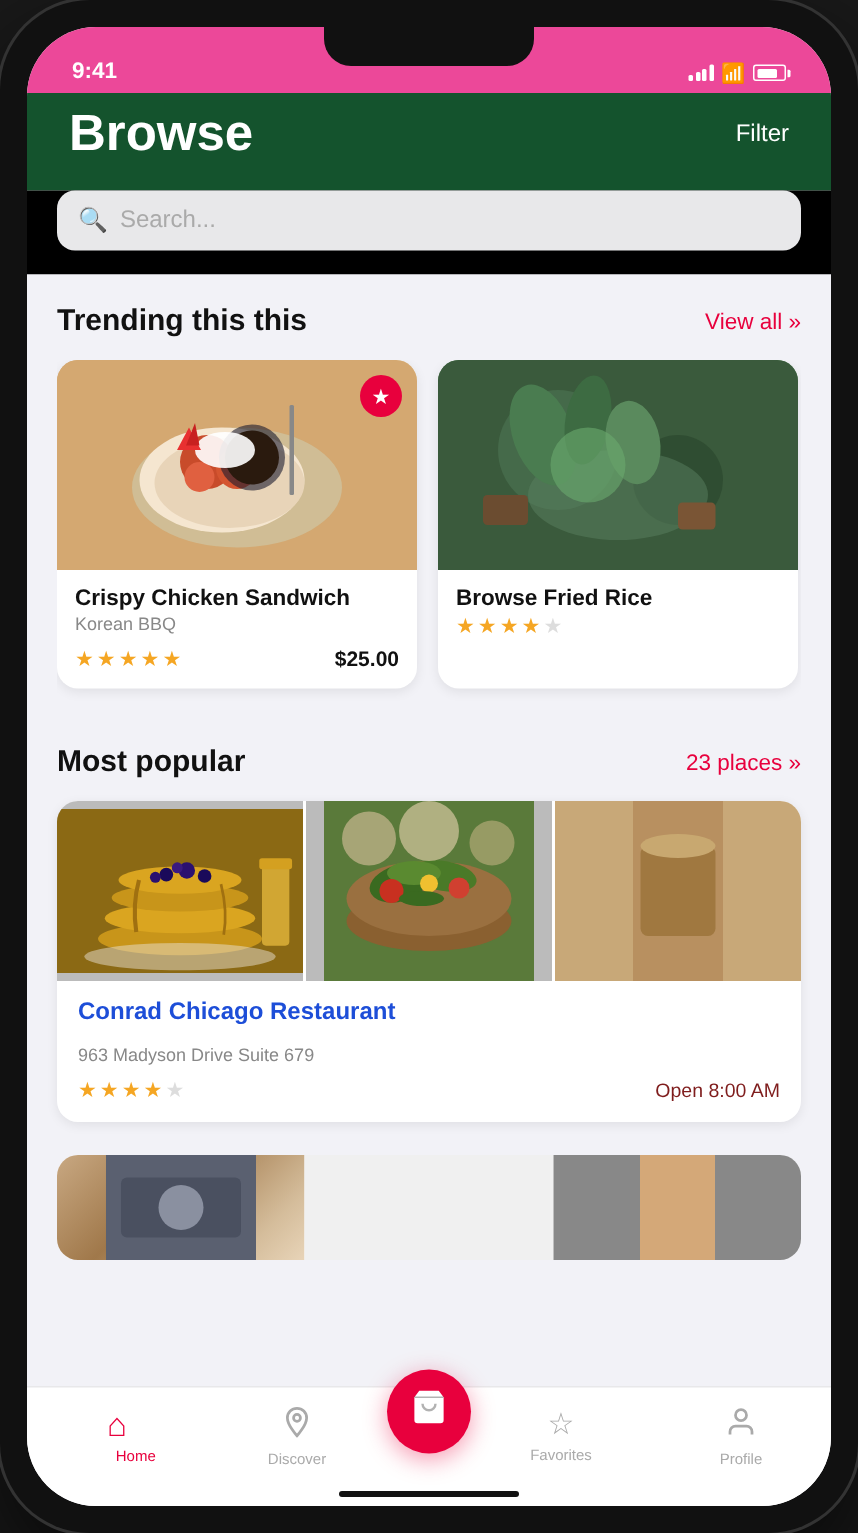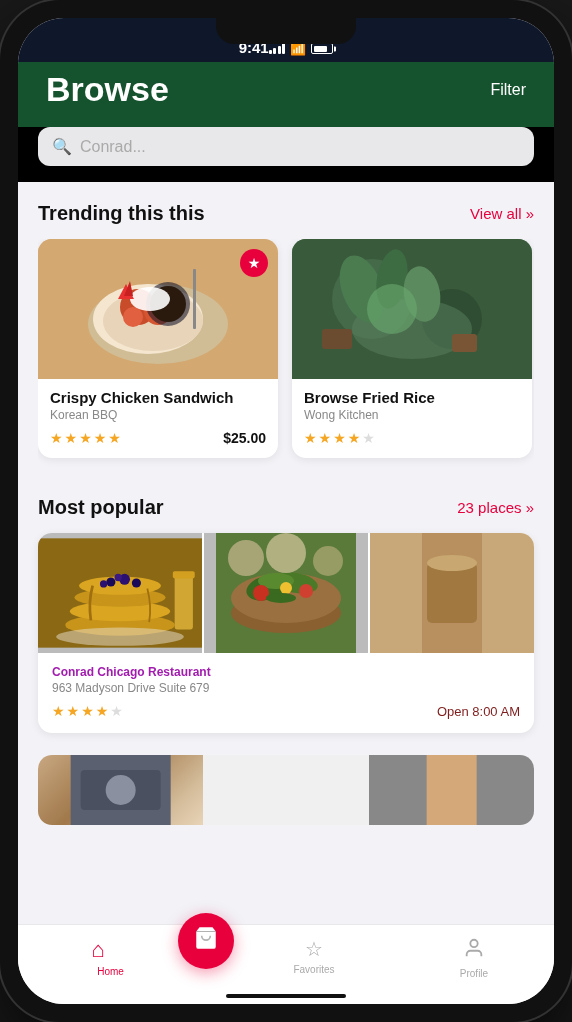--- a/index.html
+++ b/index.html
@@ -43,25 +43,25 @@
       transform: translateX(-50%);
       width: 140px;
       height: 26px;
       background: #111;
       border-radius: 0 0 18px 18px;
       z-index: 100;
     }
 
     
     .status-bar {
-      background: #0f172a;
+      background: #ec4899;
       height: 44px;
       display: flex;
       align-items: flex-end;
-      justify-content: center;
+      justify-content: space-between;
       padding: 0 30px 6px 30px;
       flex-shrink: 0;
       position: relative;
       z-index: 99;
     }
 
     .status-time {
       color: #fff;
       font-size: 15px;
       font-weight: 600;
@@ -308,24 +308,24 @@
       flex: 1;
       background: #bbb;
       overflow: hidden;
     }
 
     .popular-card-body {
       padding: 12px 14px 14px;
     }
 
     .popular-name {
-      font-size: 12px;
+      font-size: 16px;
       font-weight: 700;
-      color: #a21caf;
-      margin-bottom: 2px;
+      color: #1d4ed8;
+      margin-bottom: 12px;
     }
 
     .popular-address {
       font-size: 12px;
       color: #888;
       margin-bottom: 8px;
     }
 
     .popular-footer {
       display: flex;
@@ -464,21 +464,21 @@
     </div>
 
     <div class="header">
       <span class="header-title">Browse</span>
       <span class="header-filter">Filter</span>
     </div>
 
     <div class="search-container">
       <div class="search-bar">
         <span class="search-icon-svg">🔍</span>
-        <span class="search-input-display">Conrad...</span>
+        <span class="search-input-display">Search...</span>
       </div>
     </div>
 
     <div class="content">
 
       <div class="section">
         <div class="section-header">
           <span class="section-title">Trending this this</span>
           <span class="section-link">View all »</span>
         </div>
@@ -535,21 +535,20 @@
                 <ellipse cx="70" cy="50" rx="20" ry="35" fill="#4a7c50" transform="rotate(-20 70 50)"></ellipse>
                 <ellipse cx="100" cy="40" rx="15" ry="30" fill="#3d6b42" transform="rotate(10 100 40)"></ellipse>
                 <ellipse cx="130" cy="55" rx="18" ry="28" fill="#5a8a5d" transform="rotate(-10 130 55)"></ellipse>
                 <circle cx="100" cy="70" r="25" fill="#6aaa6e" opacity="0.6"></circle>
                 <rect x="30" y="90" width="30" height="20" fill="#6b4c30" rx="3"></rect>
                 <rect x="160" y="95" width="25" height="18" fill="#7a5535" rx="3"></rect>
               </svg>
             </div>
             <div class="trending-card-body">
               <div class="card-name">Browse Fried Rice</div>
-              <div class="card-subtitle">Wong Kitchen</div>
               <div class="card-footer">
                 <div class="stars">
                   <span class="star">★</span>
                   <span class="star">★</span>
                   <span class="star">★</span>
                   <span class="star">★</span>
                   <span class="star empty">★</span>
                 </div>
               </div>
             </div>
@@ -657,20 +656,29 @@
       <div style="height:10px;"></div>
     </div>
 
     <div class="bottom-nav">
 
       <div class="nav-item active">
         <span class="nav-icon">⌂</span>
         <span class="nav-label">Home</span>
       </div>
 
+      <div class="nav-item">
+        <span class="nav-icon" style="color:#aaa;">
+          <svg width="22" height="22" viewBox="0 0 24 24" fill="none" stroke="#aaa" stroke-width="2">
+            <path d="M12 2C8.13 2 5 5.13 5 9c0 5.25 7 13 7 13s7-7.75 7-13c0-3.87-3.13-7-7-7z"></path>
+            <circle cx="12" cy="9" r="2.5"></circle>
+          </svg>
+        </span>
+        <span class="nav-label">Discover</span>
+      </div>
 
       <div class="nav-cart-btn">
         <span class="nav-icon">
           <svg width="26" height="26" viewBox="0 0 24 24" fill="white">
             <path d="M6 2L3 6v14a2 2 0 002 2h14a2 2 0 002-2V6l-3-4z"></path>
             <line x1="3" y1="6" x2="21" y2="6" stroke="rgba(0,0,0,0.3)" stroke-width="1"></line>
             <path d="M16 10a4 4 0 01-8 0" fill="none" stroke="rgba(0,0,0,0.3)" stroke-width="1.5"></path>
           </svg>
         </span>
       </div>

